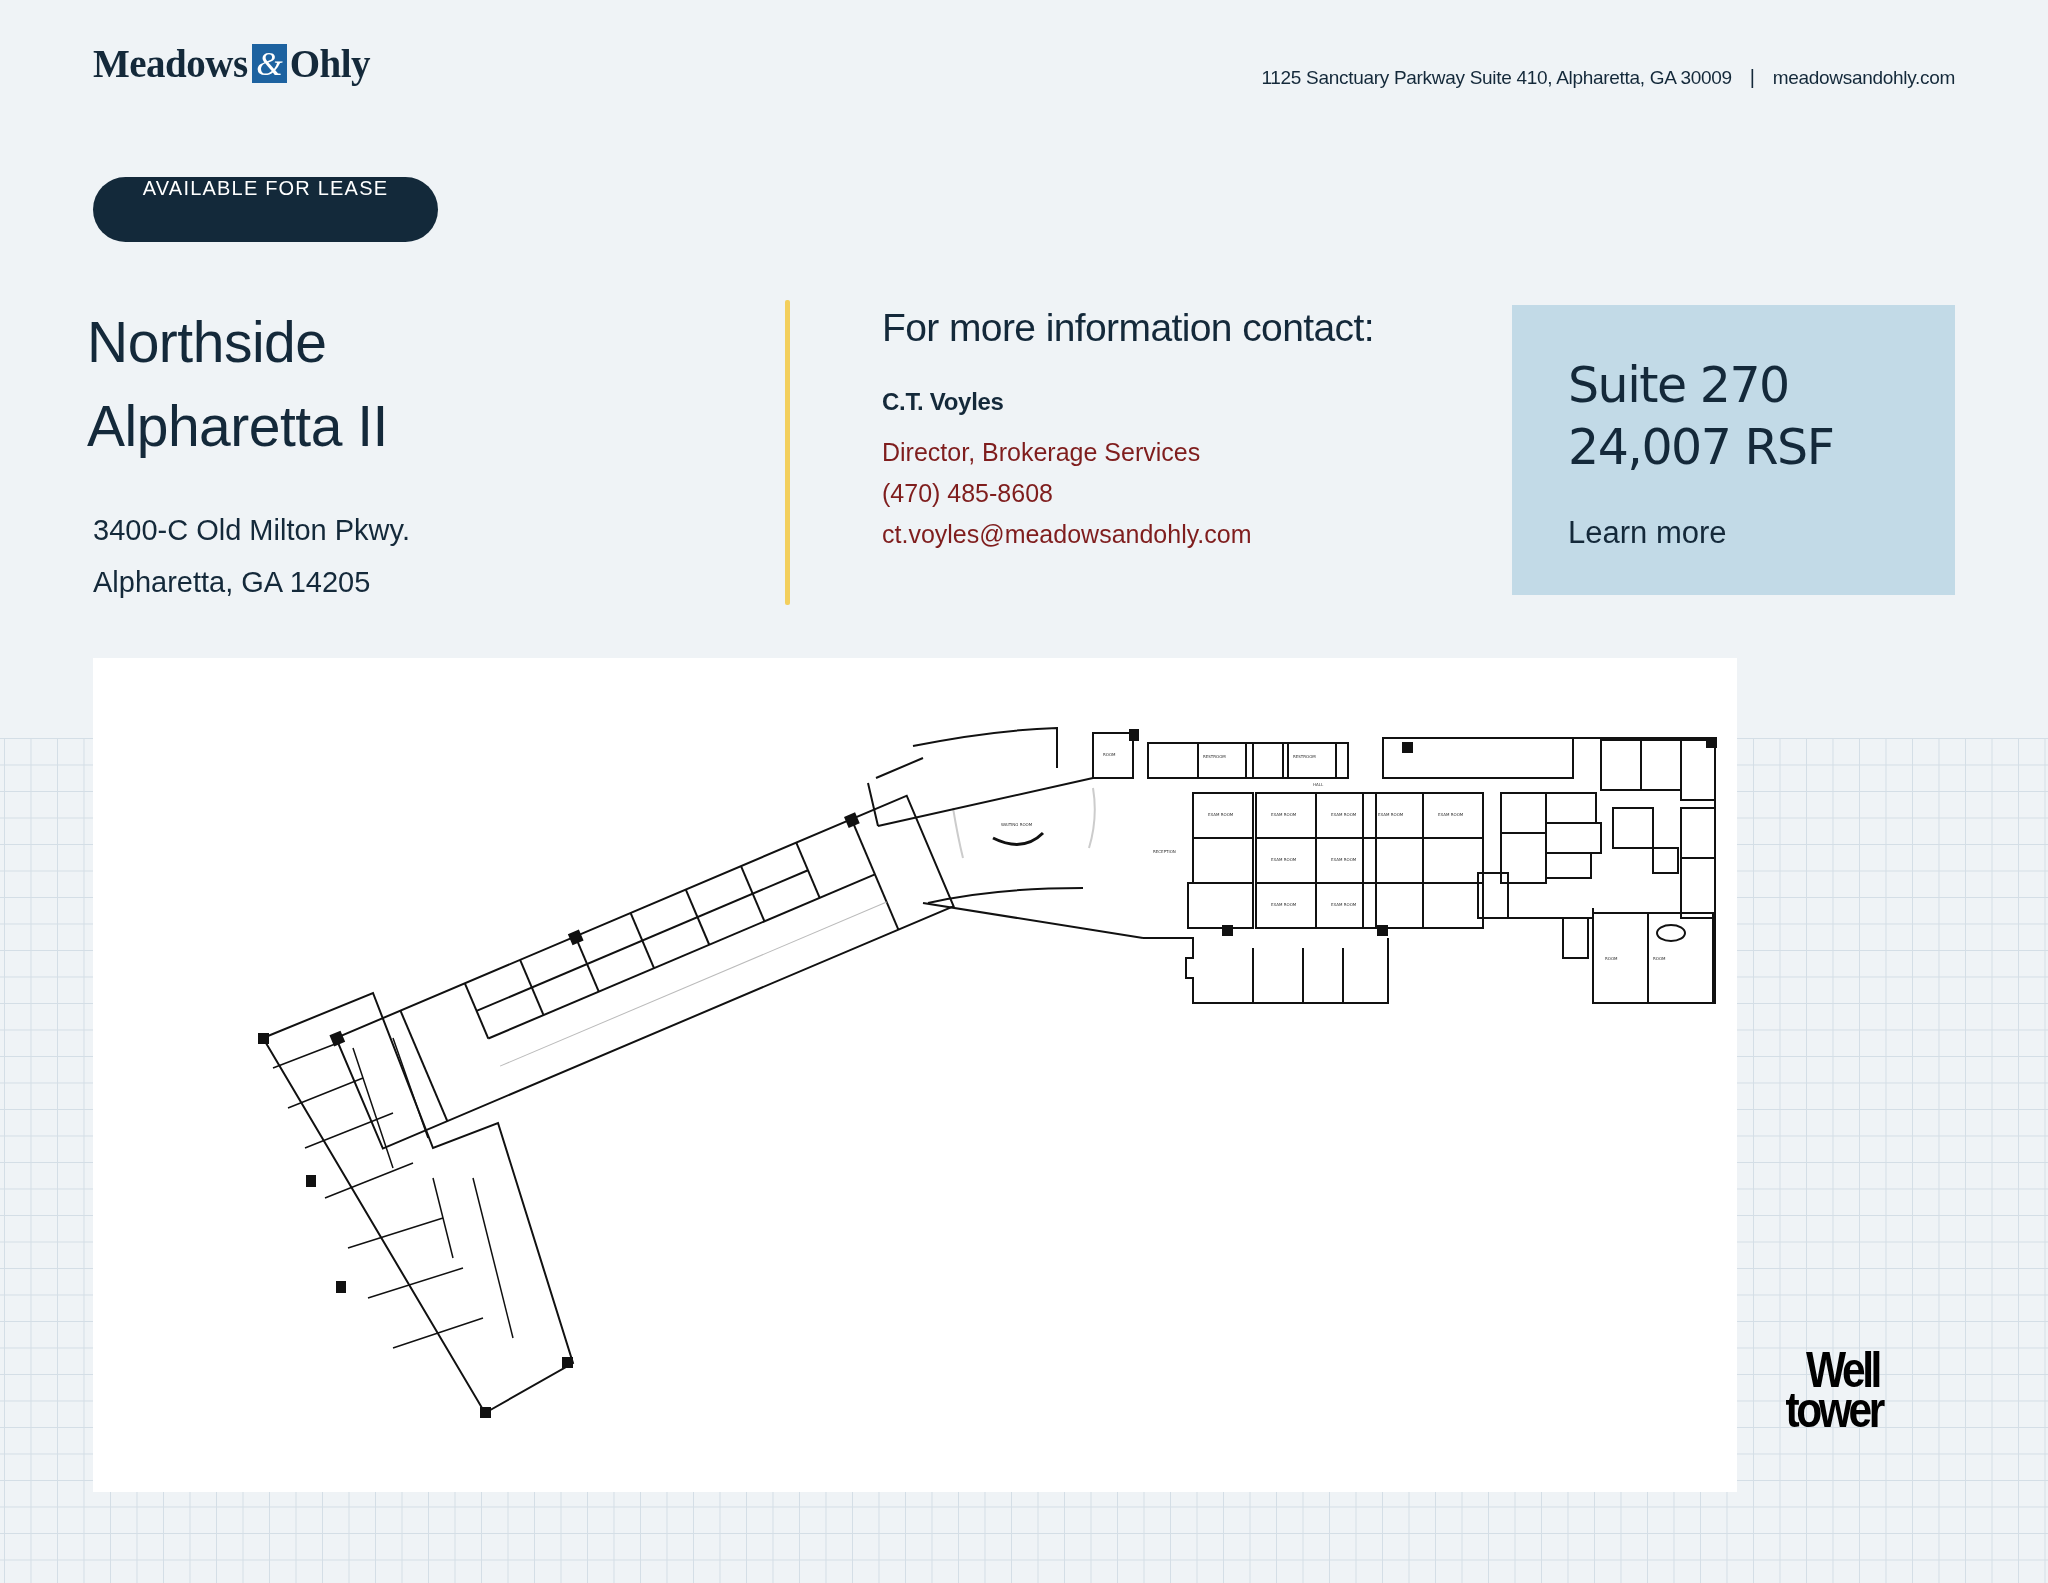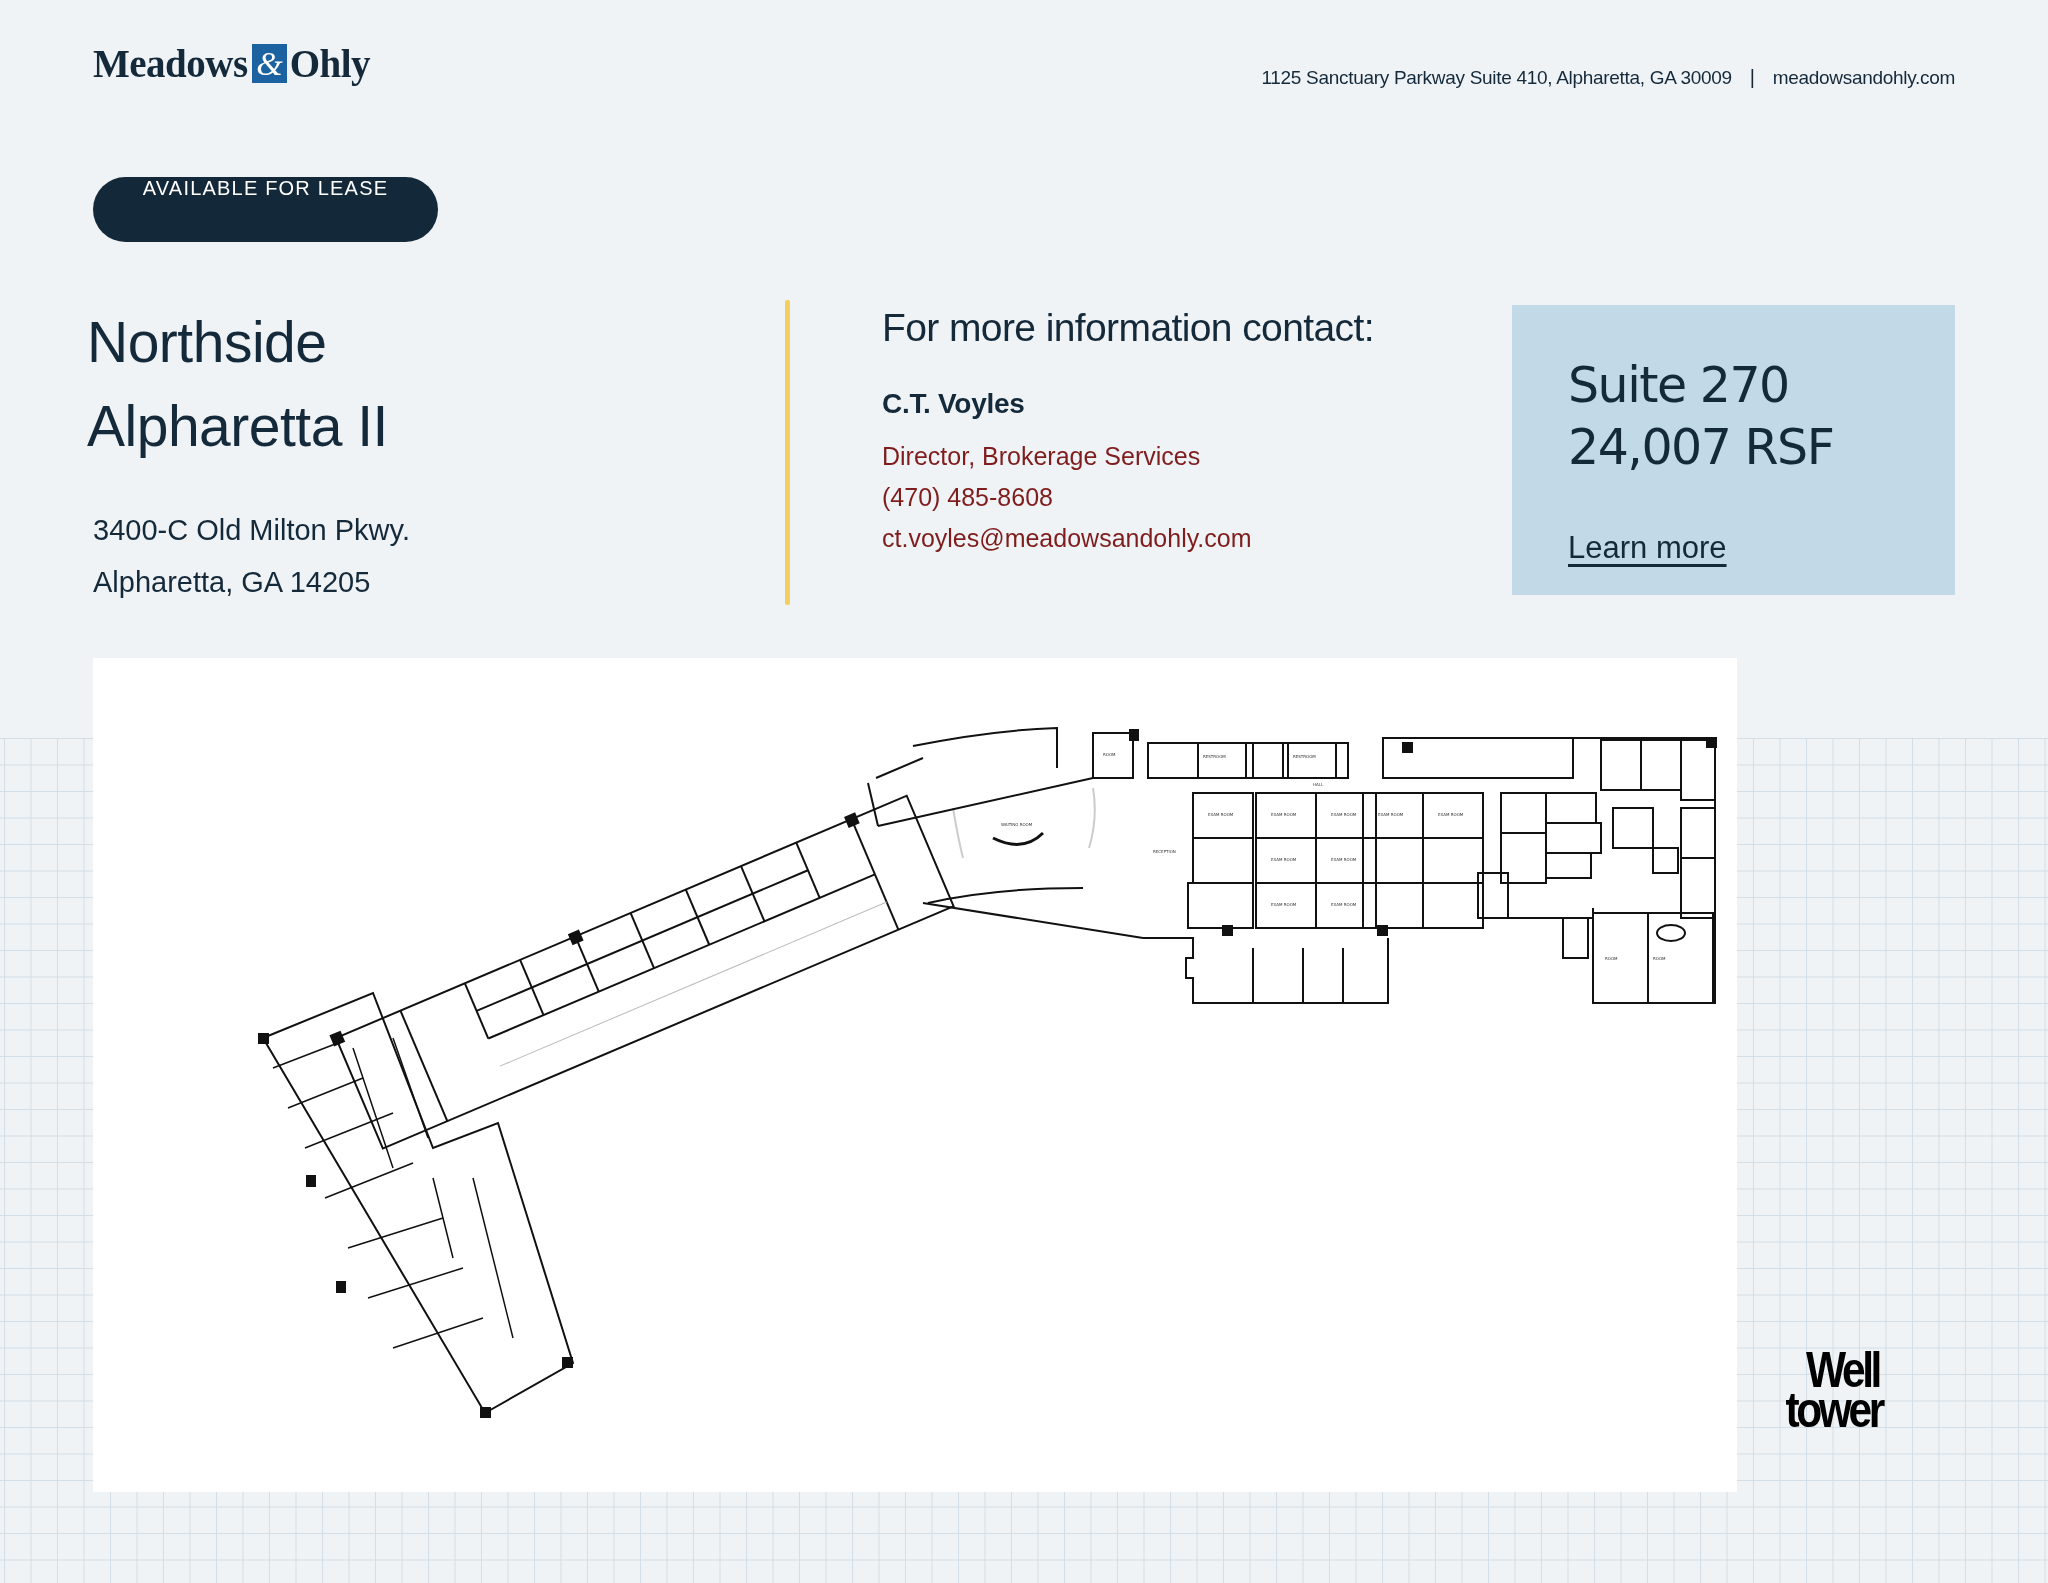--- a/index.html
+++ b/index.html
@@ -54,34 +54,34 @@
       position: absolute; left: 93px; top: 504px;
       font-size: 29px; line-height: 52px; color: #14293a;
     }
     .divider {
       position: absolute; left: 785px; top: 300px; width: 5px; height: 305px;
       background: #f3cf5d; border-radius: 2px;
     }
     
     .contact { position: absolute; left: 882px; top: 300px; }
     .contact-heading { font-size: 39px; letter-spacing: -0.6px; line-height: 56px; color: #14293a; }
-    .contact-name { margin-top: 32px; font-size: 28px; font-weight: bold; letter-spacing: -0.3px; color: #14293a; }
+    .contact-name { margin-top: 32px; font-size: 24px; font-weight: bold; letter-spacing: -0.3px; color: #14293a; }
     .contact-lines { margin-top: 16px; font-size: 25px; line-height: 41px; color: #7f1d1d; }
     
     .suite-card {
       position: absolute; left: 1512px; top: 305px; width: 443px; height: 290px;
       background: #c2dae7; padding: 50px 56px;
     }
     .suite-card .suite-line {
       font-family: "DejaVu Sans", sans-serif;
       font-size: 49px; line-height: 62px; color: #14293a; letter-spacing: -1.5px;
     }
     .suite-card .learn-more {
-      display: inline-block; margin-top: 51px; font-size: 31px; color: #14293a;
-      text-decoration: underline; text-underline-offset: 6px; text-decoration-thickness: 3px;
+      display: inline-block; margin-top: 36px; font-size: 31px; color: #14293a;
+      text-underline-offset: 6px; text-decoration-thickness: 3px;
     }
     
     .plan-card {
       position: absolute; left: 93px; top: 658px; width: 1644px; height: 834px;
       background: #ffffff;
     }
     .plan-card svg.plan { position: absolute; left: 0; top: 0; }
     .welltower {
       position: absolute; left: 1676px; top: 692px; width: 110px;
       font-family: "Liberation Sans", sans-serif; font-weight: bold;

